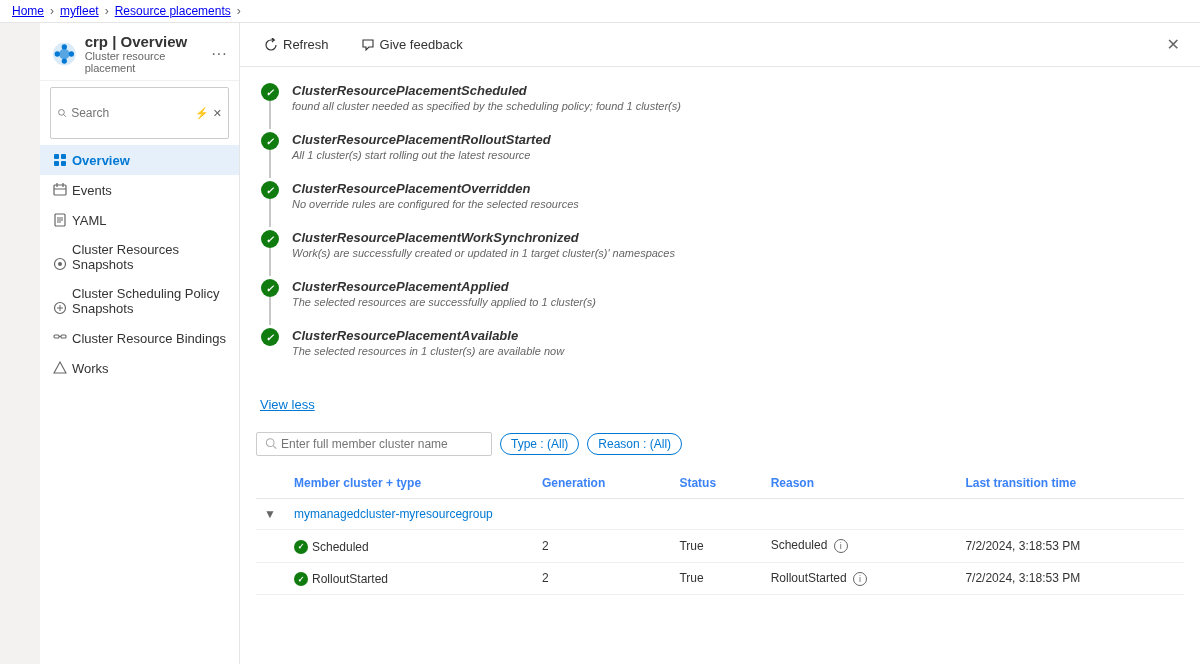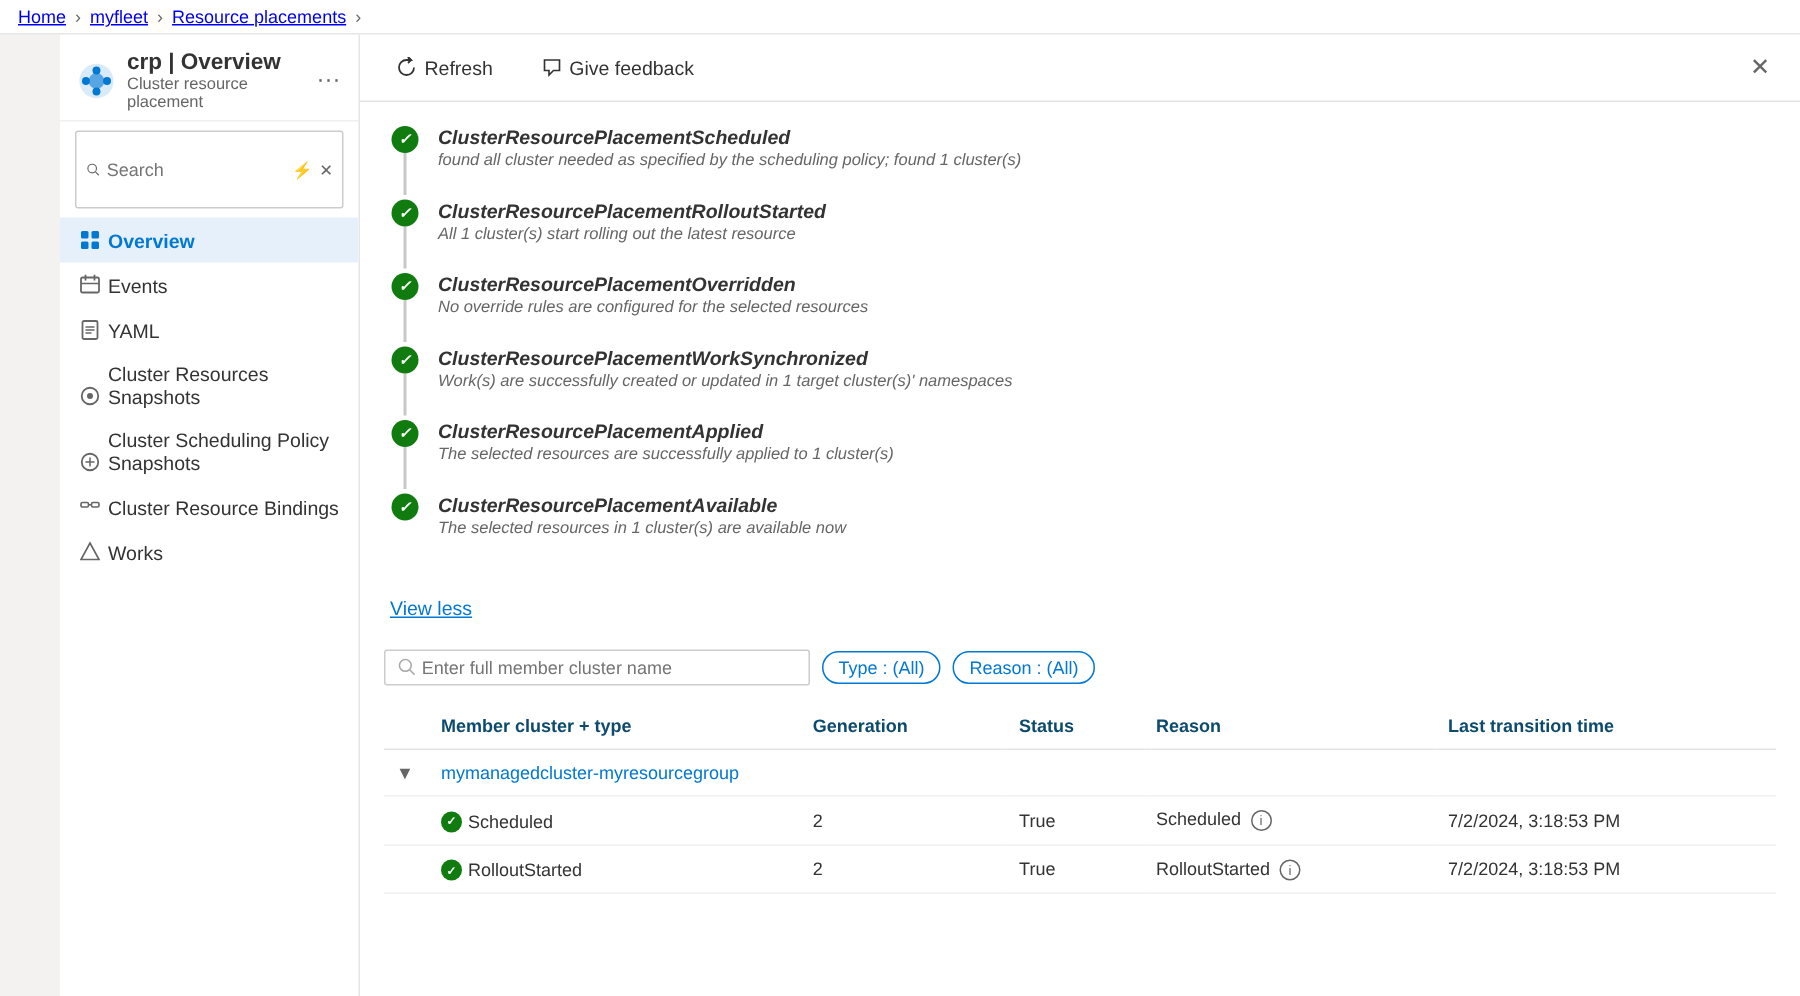--- a/index.html
+++ b/index.html
@@ -46,28 +46,28 @@
     .timeline-dot::after { content: '✓'; color: white; font-size: 10px; font-weight: bold; }
     .timeline-line { width: 2px; background: #c8c8c8; flex: 1; min-height: 28px; }
     .timeline-content { padding-bottom: 20px; flex: 1; }
     .timeline-title { font-size: 13px; font-weight: 600; color: #333; }
     .timeline-desc { font-size: 11px; color: #666; margin-top: 2px; }
 
     .view-less { color: #0078d4; cursor: pointer; font-size: 13px; padding: 4px 20px 12px; display: inline-block; }
 
     
     .filter-bar { display: flex; align-items: center; gap: 8px; padding: 8px 16px 12px; }
-    .filter-search { display: flex; align-items: flex-start; border: 1px solid #ccc; border-radius: 2px; padding: 4px 8px; gap: 4px; width: 284px; }
+    .filter-search { display: flex; align-items: flex-start; border: 1px solid #ccc; border-radius: 2px; padding: 4px 8px; gap: 4px; width: 236px; }
     .filter-search input { border: none; outline: none; font-size: 12px; color: #666; width: 100%; }
     .filter-tag { border: 1px solid #0078d4; border-radius: 12px; padding: 3px 10px; font-size: 12px; color: #0078d4; cursor: pointer; background: #fff; }
 
     
     .table-wrap { padding: 0 16px; }
     table { width: 100%; border-collapse: collapse; }
-    th { text-align: left; font-size: 12px; font-weight: 600; color: #0c4a6e; padding: 8px 8px; border-bottom: 1px solid #e5e5e5; background: #fff; }
+    th { text-align: left; font-size: 12px; font-weight: 600; color: #3b82f6; padding: 8px 8px; border-bottom: 1px solid #e5e5e5; background: #fff; }
     td { padding: 8px 8px; font-size: 12px; border-bottom: 1px solid #f0f0f0; vertical-align: middle; }
     .expand-col { width: 30px; }
     .chevron-btn { background: none; border: none; cursor: pointer; color: #666; font-size: 12px; }
     .cluster-link { color: #0078d4; cursor: pointer; text-decoration: none; }
     .status-green { display: inline-flex; align-items: center; gap: 4px; }
     .dot-green { width: 14px; height: 14px; border-radius: 50%; background: #107c10; display: inline-flex; align-items: center; justify-content: center; }
     .dot-green::after { content: '✓'; color: white; font-size: 8px; font-weight: bold; }
     .info-icon { display: inline-flex; align-items: center; justify-content: center; width: 14px; height: 14px; border-radius: 50%; border: 1px solid #666; font-size: 9px; color: #666; cursor: pointer; margin-left: 3px; }
 
     

